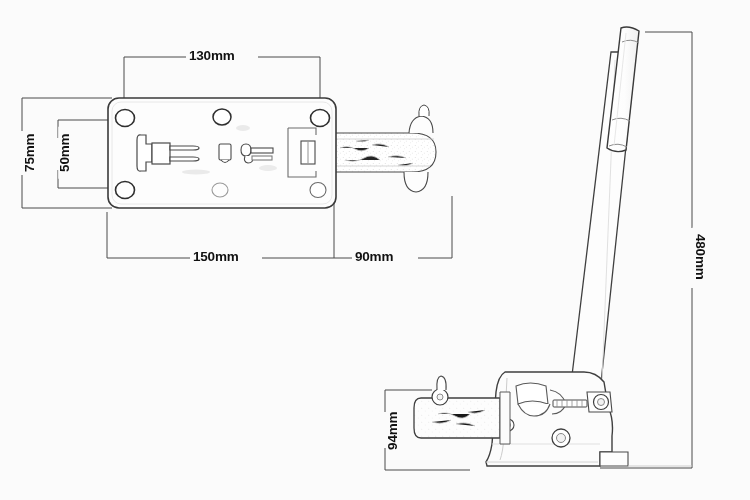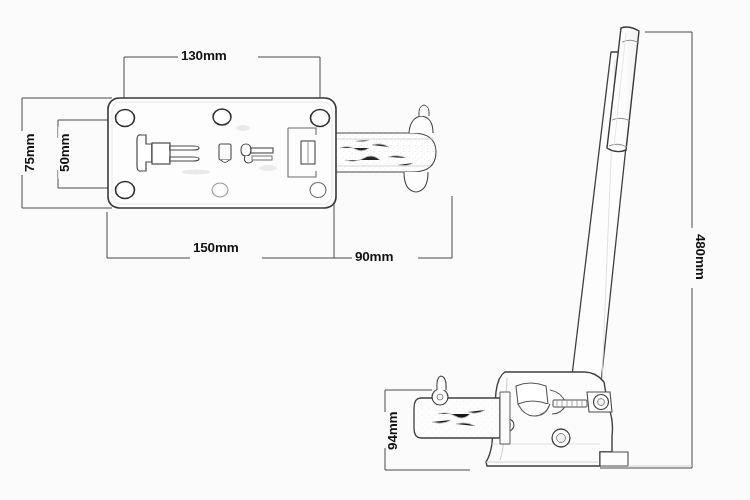--- a/index.html
+++ b/index.html
@@ -259,27 +259,27 @@
         <circle cx="440" cy="397" r="3" fill="#f4f4f4" stroke="#808080" stroke-width="0.9"></circle>
         <path d="M 437 390 Q 436 377 441 376 Q 447 377 446 390" fill="#ffffff" stroke="#4a4a4a" stroke-width="1.1"></path>
 
         <path d="M 500 392 L 510 392 L 510 444 L 500 444 Z" fill="#fbfbfb" stroke="#5a5a5a" stroke-width="1"></path>
       </g>
 
       <line x1="628" y1="466" x2="692" y2="466" stroke="#c8c8c8" stroke-width="0.9"></line>
     </g>
   </svg>
 
-  <div class="dim-label" style="left:178px; top:49px;">130mm</div>
+  <div class="dim-label" style="left:186px; top:49px;">130mm</div>
 
   <div class="dim-label vert" style="left:4px; top:146px; width:46px; text-align:center;">75mm</div>
 
   <div class="dim-label vert" style="left:39px; top:146px; width:46px; text-align:center;">50mm</div>
 
-  <div class="dim-label" style="left:190px; top:241px;">150mm</div>
+  <div class="dim-label" style="left:190px; top:250px;">150mm</div>
 
   <div class="dim-label" style="left:352px; top:250px;">90mm</div>
 
   <div class="dim-label vert-cw" style="left:670px; top:250px; width:54px; text-align:center;">480mm</div>
 
   <div class="dim-label vert" style="left:369px; top:424px; width:42px; text-align:center;">94mm</div>
 
 </div>
 
 </body></html>

